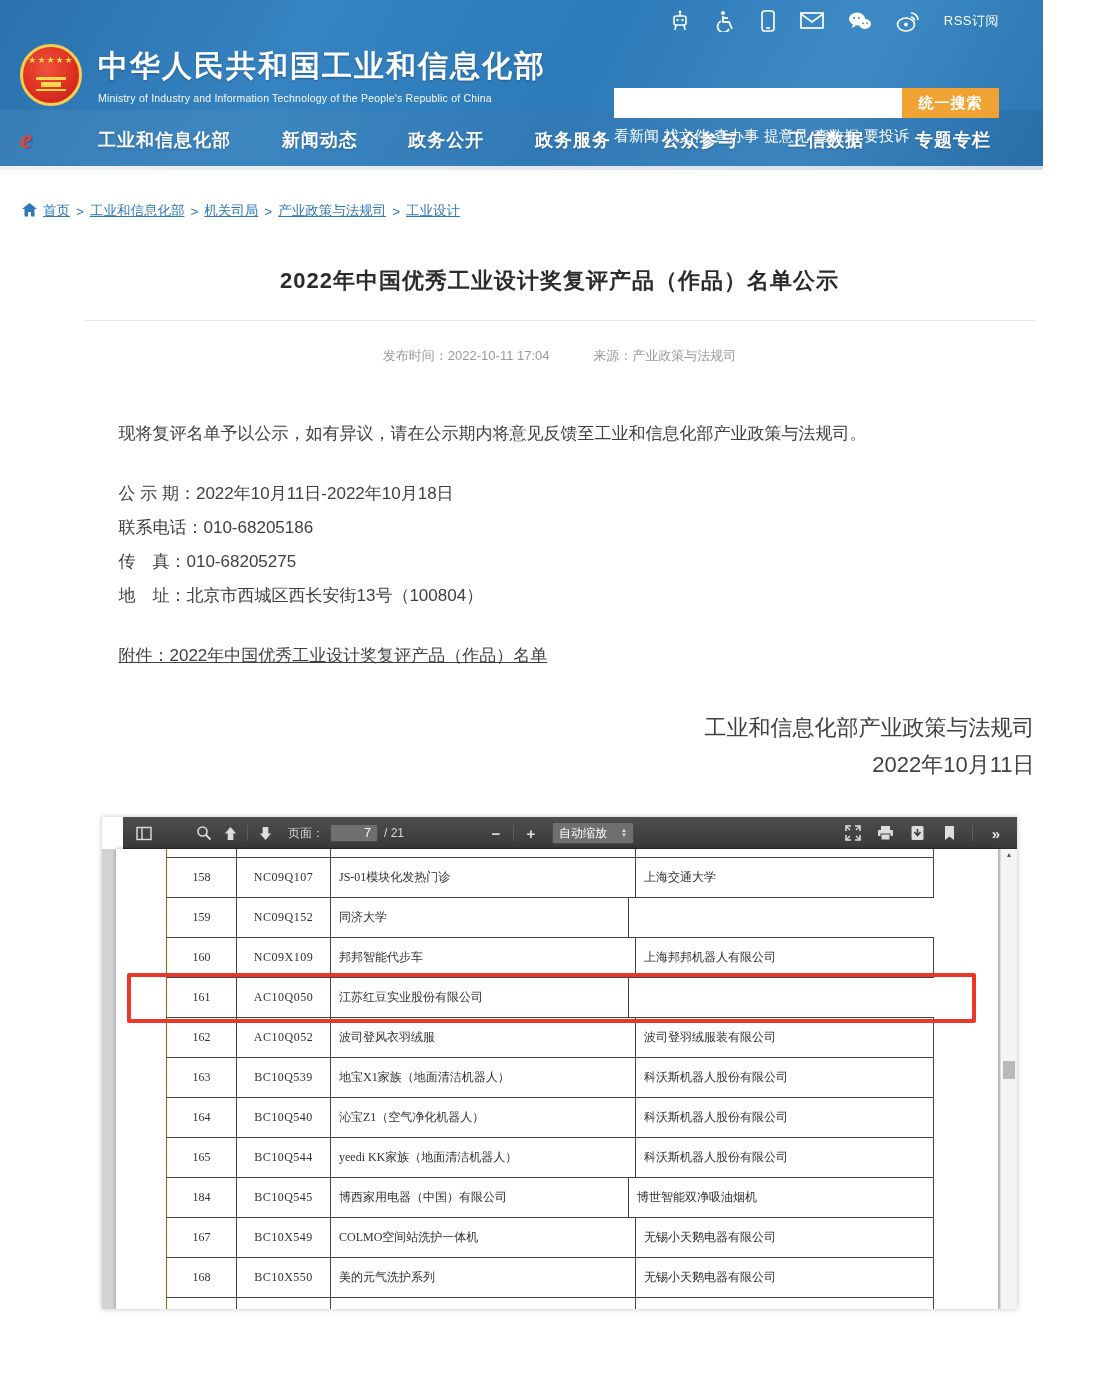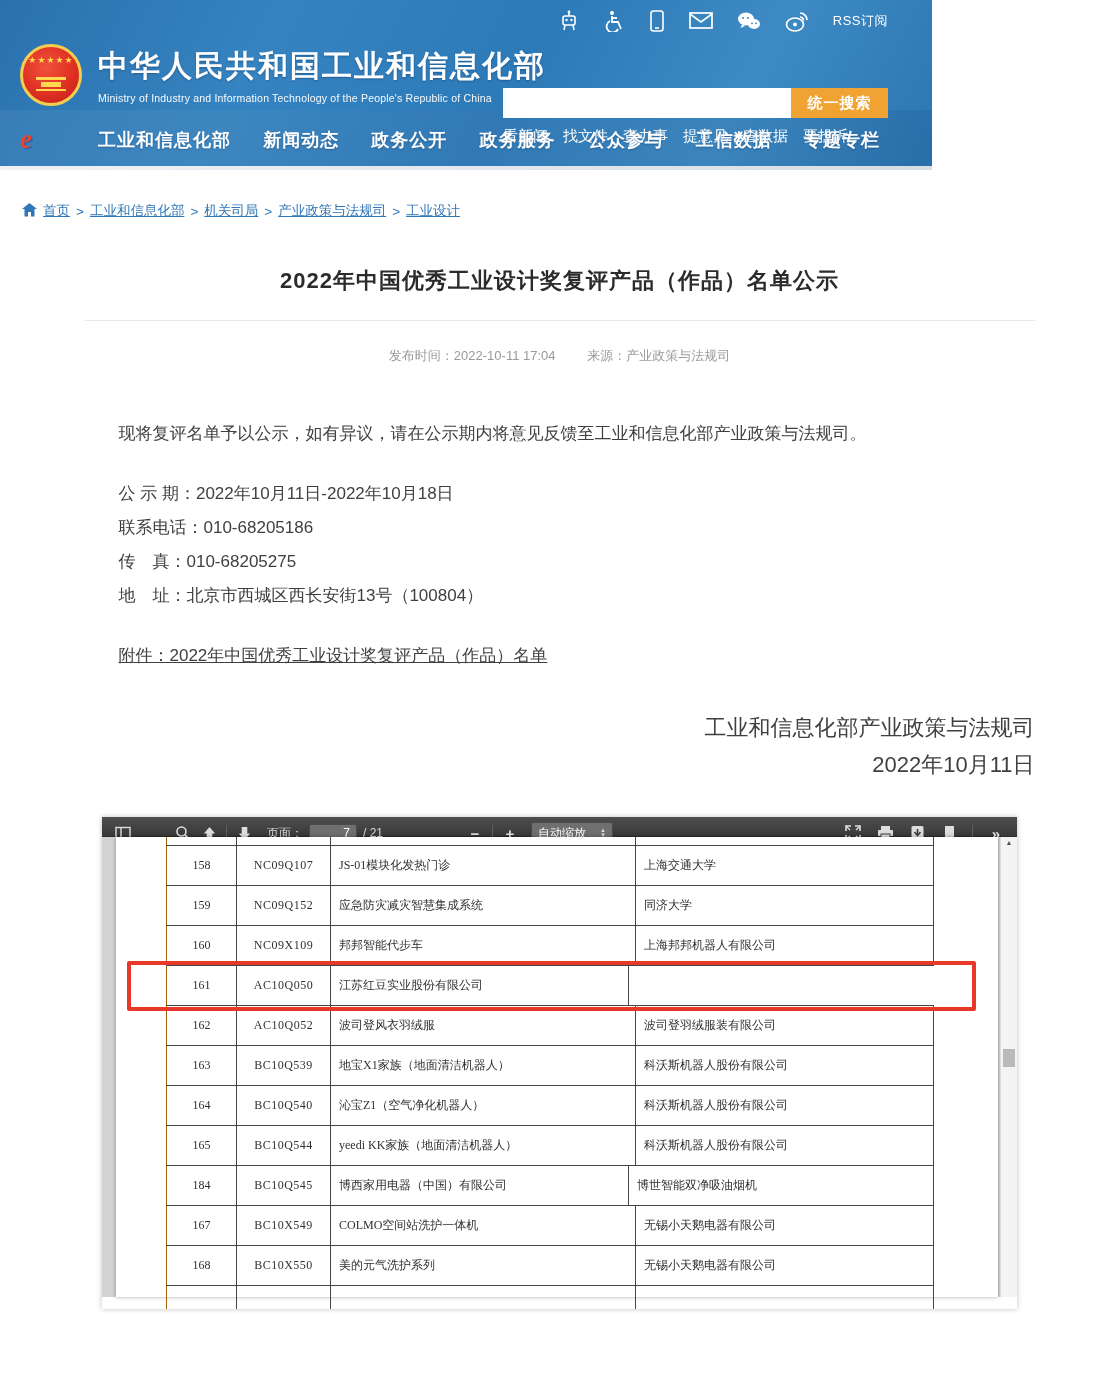--- a/index.html
+++ b/index.html
@@ -1,20 +1,20 @@
 <!DOCTYPE html>
 <html><head>
 <meta charset="utf-8">
 <style>
   * { margin:0; padding:0; box-sizing:border-box; }
   html,body { width:1119px; height:1387px; overflow:hidden; background:#fff;
     font-family:"Liberation Sans","DejaVu Sans",sans-serif; }
 
   
-  .site-header { position:relative; width:932px; height:170px;
+  .site-header { position:relative; width:1043px; height:170px;
     background:linear-gradient(118deg,#2a72ae 0%,#3583c0 28%,#2d7ab8 55%,#3d8ac4 78%,#2c76b2 100%);
     border-bottom:4px solid #eef2f5; }
   .hdr-streak { position:absolute; left:0; top:110px; width:100%; height:60px;
     background:linear-gradient(100deg,rgba(255,255,255,.06),rgba(0,40,90,.10)); pointer-events:none; }
   .top-icons { position:absolute; top:10px; right:44px; display:flex; align-items:center; gap:24px; }
   .top-icons svg { display:block; }
   .rss-link { color:#fff; font-size:13px; text-decoration:none; letter-spacing:.5px; }
   .brand { position:absolute; left:20px; top:44px; display:flex; align-items:center; }
   .emblem { width:62px; height:62px; border-radius:50%;
     background:radial-gradient(circle at 42% 36%, #f0523c 0%, #df3023 55%, #b81d17 100%);
@@ -29,21 +29,21 @@
   .brand-cn { font-size:30px; font-weight:bold; letter-spacing:2px;
     text-shadow:0 1px 2px rgba(0,30,70,.35); }
   .brand-en { font-size:10.5px; margin-top:5px; opacity:.96; letter-spacing:.2px; }
 
   .search-area { position:absolute; top:50px; right:44px; width:385px; }
   .search-row { display:flex;margin-top:38px; }
   .search-input { width:288px; height:30px; border:none; background:#fff; padding:0 8px;
     font-size:14px; outline:none; }
   .search-btn { width:97px; height:30px; border:none; background:#f0a332; color:#fff;
     font-size:15px; font-weight:bold; cursor:pointer; letter-spacing:1px; }
-  .quick-links { display:flex; gap:15px; margin-top:9px; }
+  .quick-links { display:flex; gap:5px; margin-top:9px; }
   .quick-links a { color:#fff; font-size:15px; text-decoration:none; white-space:nowrap; }
 
   .main-nav { position:absolute; left:0; bottom:6px; width:100%; height:40px;
     display:flex; align-items:center; }
   .gov-e-logo { position:absolute; left:20px; top:4px; font:italic bold 27px "Liberation Serif",serif;
     color:#e8472e; text-shadow:1.5px 1px 0 #2d5fa8; }
   .nav-items { display:flex; justify-content:space-between; width:100%;
     padding:0 52px 0 98px; }
   .nav-items a { color:#fff; font-size:18px; font-weight:bold; text-decoration:none;
     letter-spacing:1px; text-shadow:0 1px 2px rgba(0,30,70,.3); }
@@ -53,34 +53,34 @@
     display:flex; align-items:center; gap:6px; }
   .breadcrumb a { color:#2f77b8; text-decoration:underline; }
   .breadcrumb .sep { color:#2f77b8; text-decoration:none; }
 
   
   .article { width:950px; margin:0 auto; color:#404040; }
   .article-title { margin-top:46px; text-align:center; font-size:22px; font-weight:bold;
     color:#2b2b2b; letter-spacing:1px; }
   .title-divider { margin-top:24px; border-top:1px solid #e8e8e8; }
   .article-meta { margin-top:26px; text-align:center; font-size:13px; color:#9a9a9a; }
-  .article-meta span { margin:0 14px; }
+  .article-meta span { margin:0 20px; }
   .article-body { margin-top:52px; font-size:17px; line-height:34px; }
   .article-body p { text-indent:2em; }
   .info-block { margin-top:26px; font-size:17px; line-height:34px; }
   .info-block div { text-indent:2em; }
   .attachment-line { margin-top:26px; font-size:17px; line-height:34px; text-indent:2em;text-decoration:underline; }
   .signature { margin-top:36px; text-align:right; font-size:22px; line-height:37px; }
 
   
   .pdf-viewer { width:915px; margin:34px auto 0; height:492px; overflow:hidden;
     box-shadow:0 0 5px rgba(0,0,0,.25); }
-  .pdf-toolbar { position:relative; height:20px;
+  .pdf-toolbar { position:relative; height:32px;
     background:linear-gradient(#4e4e4e,#393939); border-bottom:1px solid #2a2a2a;
-    color:#d8d8d8; font-size:12px; }
+    color:#d8d8d8; font-size:12px;margin-left:21px; }
   .tb-btn { display:inline-flex; align-items:center; justify-content:center;
     width:26px; height:24px; border-radius:2px; cursor:pointer; }
   .tb-sep { display:inline-block; width:1px; height:16px; background:#2c2c2c;
     border-right:1px solid #5e5e5e; margin:0 4px; vertical-align:middle; }
   .tb-left { position:absolute; left:8px; top:4px; display:flex; align-items:center; }
   .tb-left .gap { width:34px; }
   .page-label { margin:0 6px 0 10px; }
   .page-input { width:48px; height:18px; background:#6f6f6f; border:1px solid #4a4a4a;
     border-radius:2px; color:#fff; font-size:12px; text-align:right; padding-right:6px; outline:none; }
   .page-total { margin-left:6px; }
@@ -339,21 +339,20 @@
         <div>
             <div class="t-row">
               <div class="t-cell c-no">158</div>
               <div class="t-cell c-code">NC09Q107</div>
               <div class="t-cell c-product">JS-01模块化发热门诊</div>
               <div class="t-cell c-company">上海交通大学</div>
             </div>
             <div class="t-row">
               <div class="t-cell c-no">159</div>
               <div class="t-cell c-code">NC09Q152</div>
-              <div class="t-cell c-product">应急防灾减灾智慧集成系统</div>
               <div class="t-cell c-company">同济大学</div>
             </div>
             <div class="t-row">
               <div class="t-cell c-no">160</div>
               <div class="t-cell c-code">NC09X109</div>
               <div class="t-cell c-product">邦邦智能代步车</div>
               <div class="t-cell c-company">上海邦邦机器人有限公司</div>
             </div>
             <div class="t-row">
               <div class="t-cell c-no">161</div>

